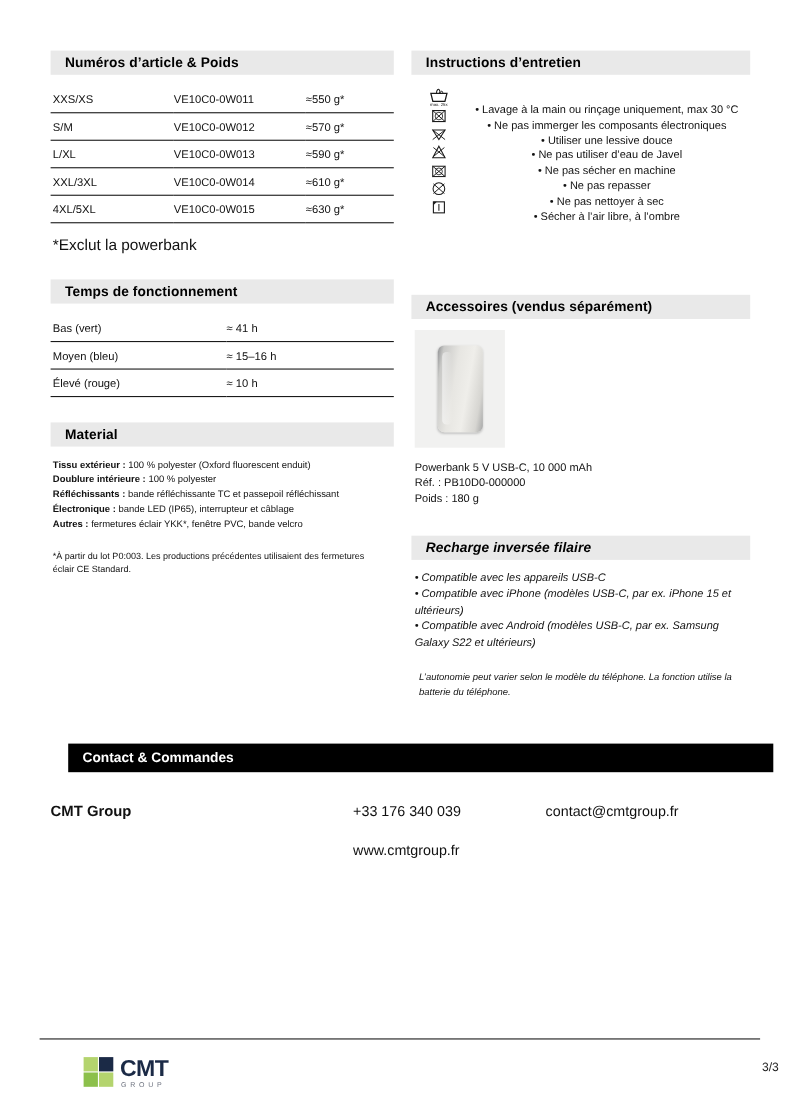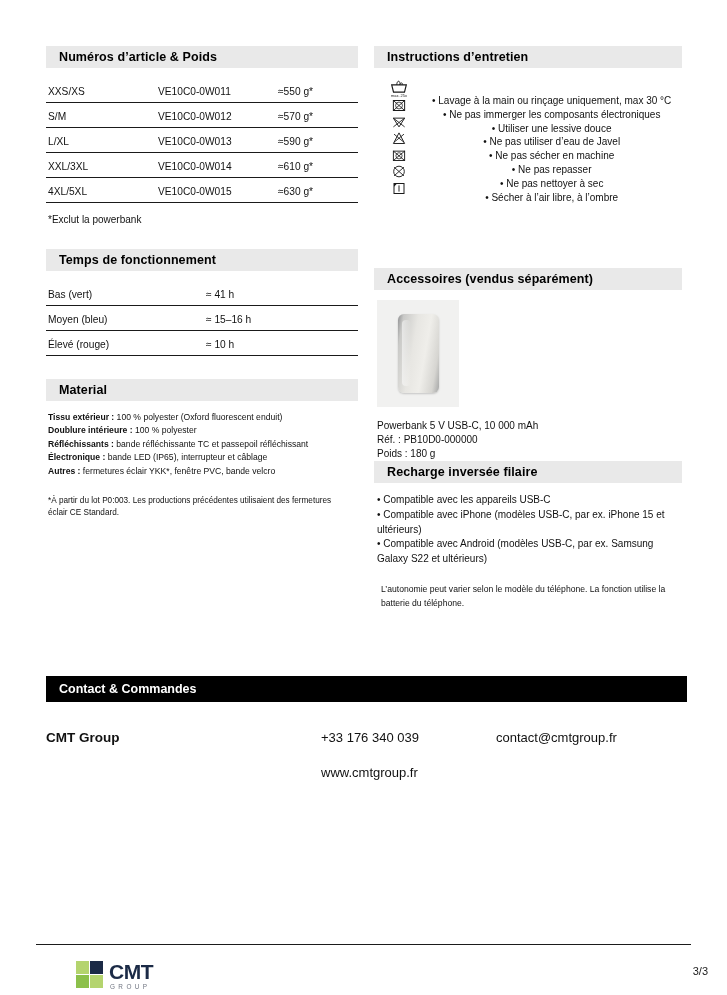--- a/index.html
+++ b/index.html
@@ -55,21 +55,21 @@
     border-bottom: 1px solid #1a1a1a;
     padding: 8px 0 5px 0;
     vertical-align: bottom;
     white-space: nowrap;
   }
   table.data td.c1 { width: 110px; padding-left: 2px; }
   table.data td.c2 { width: 120px; }
   table.data td.c3 { text-align: left; }
 
   .footnote {
-    font-size: 10px;
+    font-size: 14px;
     margin-top: 11px;
     padding-left: 2px;
     color: #111;
   }
 
   
   .care-wrap {
     display: flex;
     gap: 8px;
     padding-left: 16px;
@@ -175,21 +175,21 @@
     font-size: 8.6px;
     line-height: 13.4px;
     margin-top: 17px;
     padding-left: 7px;
     max-width: 300px;
   }
 
   
   .contact-band {
     position: absolute;
-    left: 46px;
+    left: 62px;
     top: 676px;
     width: 641px;
     height: 26px;
     background: #000000;
     color: #ffffff;
     font-size: 12.5px;
     font-weight: bold;
     line-height: 26px;
     padding-left: 13px;
     box-sizing: border-box;
@@ -414,21 +414,21 @@
       <div class="acc-photo">
         <div class="pb-body"></div>
       </div>
       <div class="acc-caption">
         <div>Powerbank 5 V USB-C, 10 000 mAh</div>
         <div>Réf. : PB10D0-000000</div>
         <div>Poids : 180 g</div>
       </div>
     </div>
 
-    <div style="">
+    <div style="margin-top:26px;font-style:italic;">
       <div class="band">Recharge inversée filaire</div>
       <div class="rev-list">
         <div class="b">Compatible avec les appareils USB-C</div>
         <div class="b">Compatible avec iPhone (modèles USB-C, par ex. iPhone 15 et ultérieurs)</div>
         <div class="b">Compatible avec Android (modèles USB-C, par ex. Samsung Galaxy S22 et ultérieurs)</div>
       </div>
       <div class="rev-note">L’autonomie peut varier selon le modèle du téléphone. La fonction utilise la batterie du téléphone.</div>
     </div>
   </div>
 

